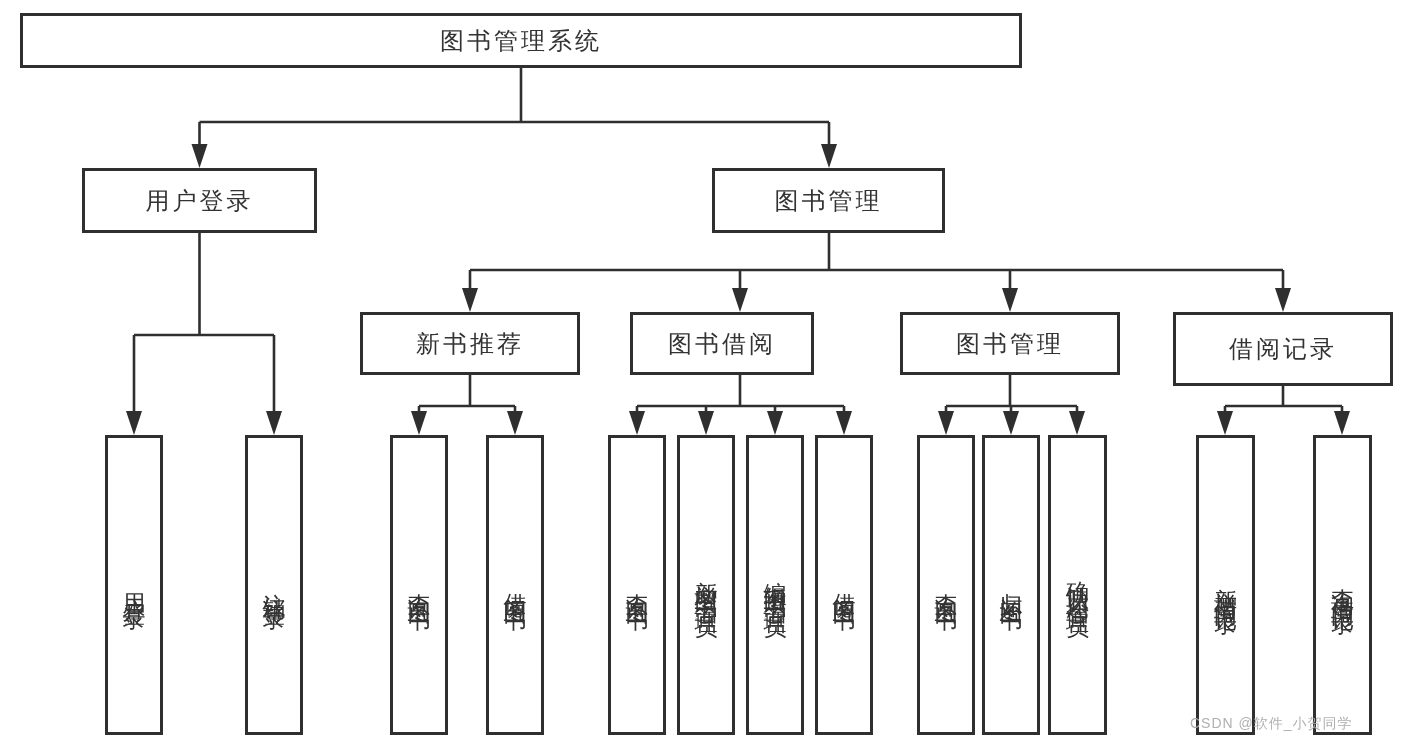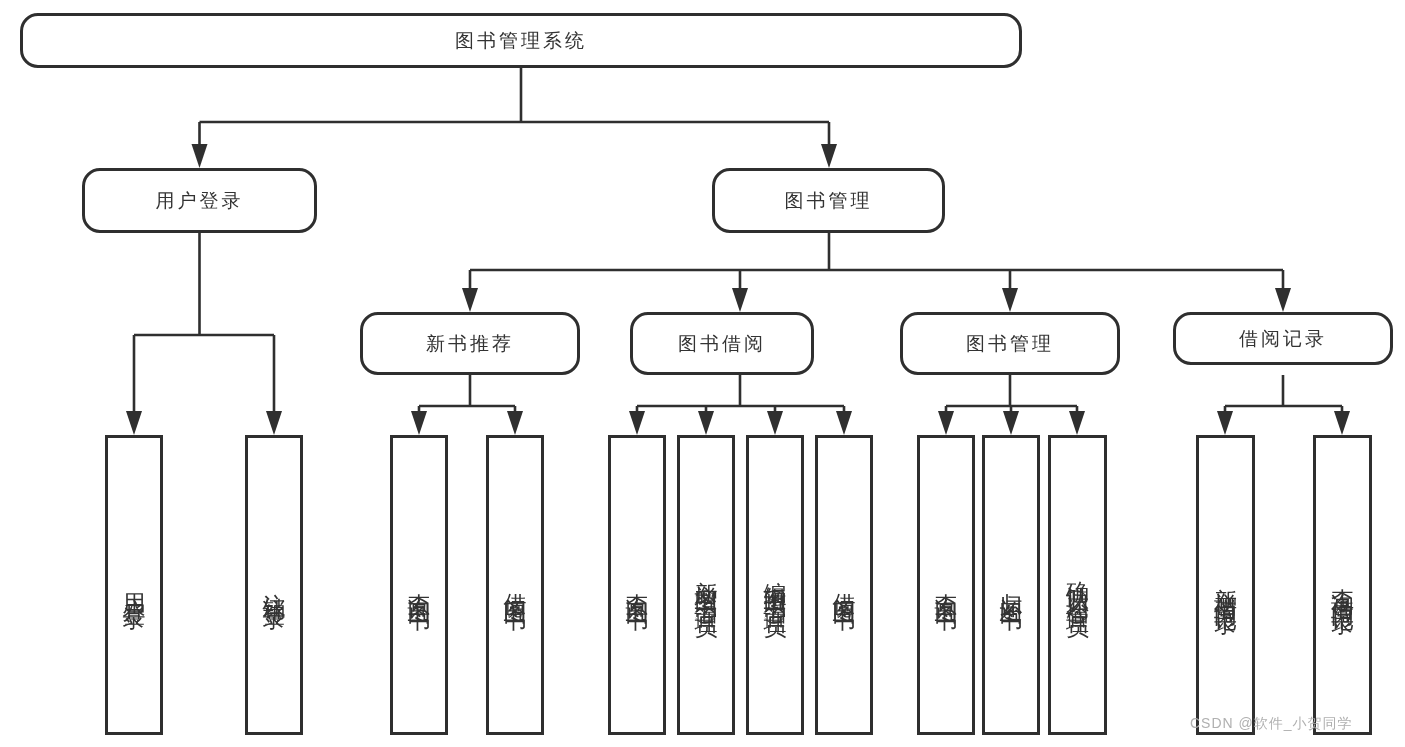--- a/index.html
+++ b/index.html
@@ -15,21 +15,21 @@
   .wires .arrow { fill:var(--line,#2f2f2f); stroke:none; }
   .node {
     position:absolute;
     box-sizing:border-box;
     background:#ffffff;
     border:3px solid var(--line,#2f2f2f);
     color:var(--text,#333333);
     display:flex; align-items:center; justify-content:center;
     text-align:center;
   }
-  .node.h { font-size:19px; letter-spacing:3px; white-space:nowrap;border-radius:18px; }
+  .node.h { font-size:24px; letter-spacing:3px; white-space:nowrap; }
   .node.v {
     writing-mode:vertical-rl;
     text-orientation:mixed;
     font-size:23px;
     letter-spacing:5px;
     line-height:1;
   }
   .watermark {
     position:absolute;
     left:1190px; top:715px;
@@ -86,21 +86,21 @@
   </svg>
 
   <div class="node h" style="left:20px;top:13px;width:1002px;height:55px">图书管理系统</div>
 
   <div class="node h" style="left:82px;top:168px;width:235px;height:65px">用户登录</div>
   <div class="node h" style="left:360px;top:312px;width:220px;height:63px">新书推荐</div>
 
   <div class="node h" style="left:712px;top:168px;width:233px;height:65px">图书管理</div>
   <div class="node h" style="left:630px;top:312px;width:184px;height:63px">图书借阅</div>
   <div class="node h" style="left:900px;top:312px;width:220px;height:63px">图书管理</div>
-  <div class="node h" style="left:1173px;top:312px;width:220px;height:53px">借阅记录</div>
+  <div class="node h" style="left:1173px;top:312px;width:220px;height:74px">借阅记录</div>
 
   <div class="node v" style="left:105px;top:435px;width:58px;height:300px">用户登录</div>
   <div class="node v" style="left:245px;top:435px;width:58px;height:300px">注销登录</div>
 
   <div class="node v" style="left:390px;top:435px;width:58px;height:300px">查询图书</div>
   <div class="node v" style="left:486px;top:435px;width:58px;height:300px">借阅图书</div>
 
   <div class="node v" style="left:608px;top:435px;width:58px;height:300px">查询图书</div>
   <div class="node v" style="left:677px;top:435px;width:58px;height:300px">新增图书（管理员）</div>
   <div class="node v" style="left:746px;top:435px;width:58px;height:300px">编辑图书（管理员）</div>

